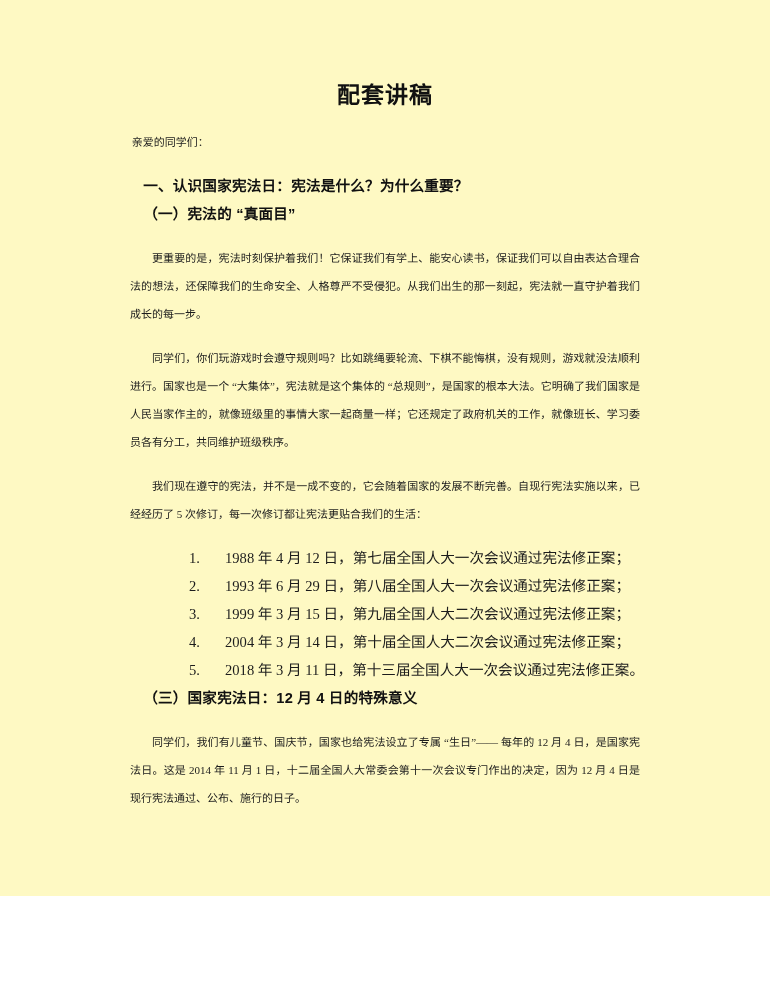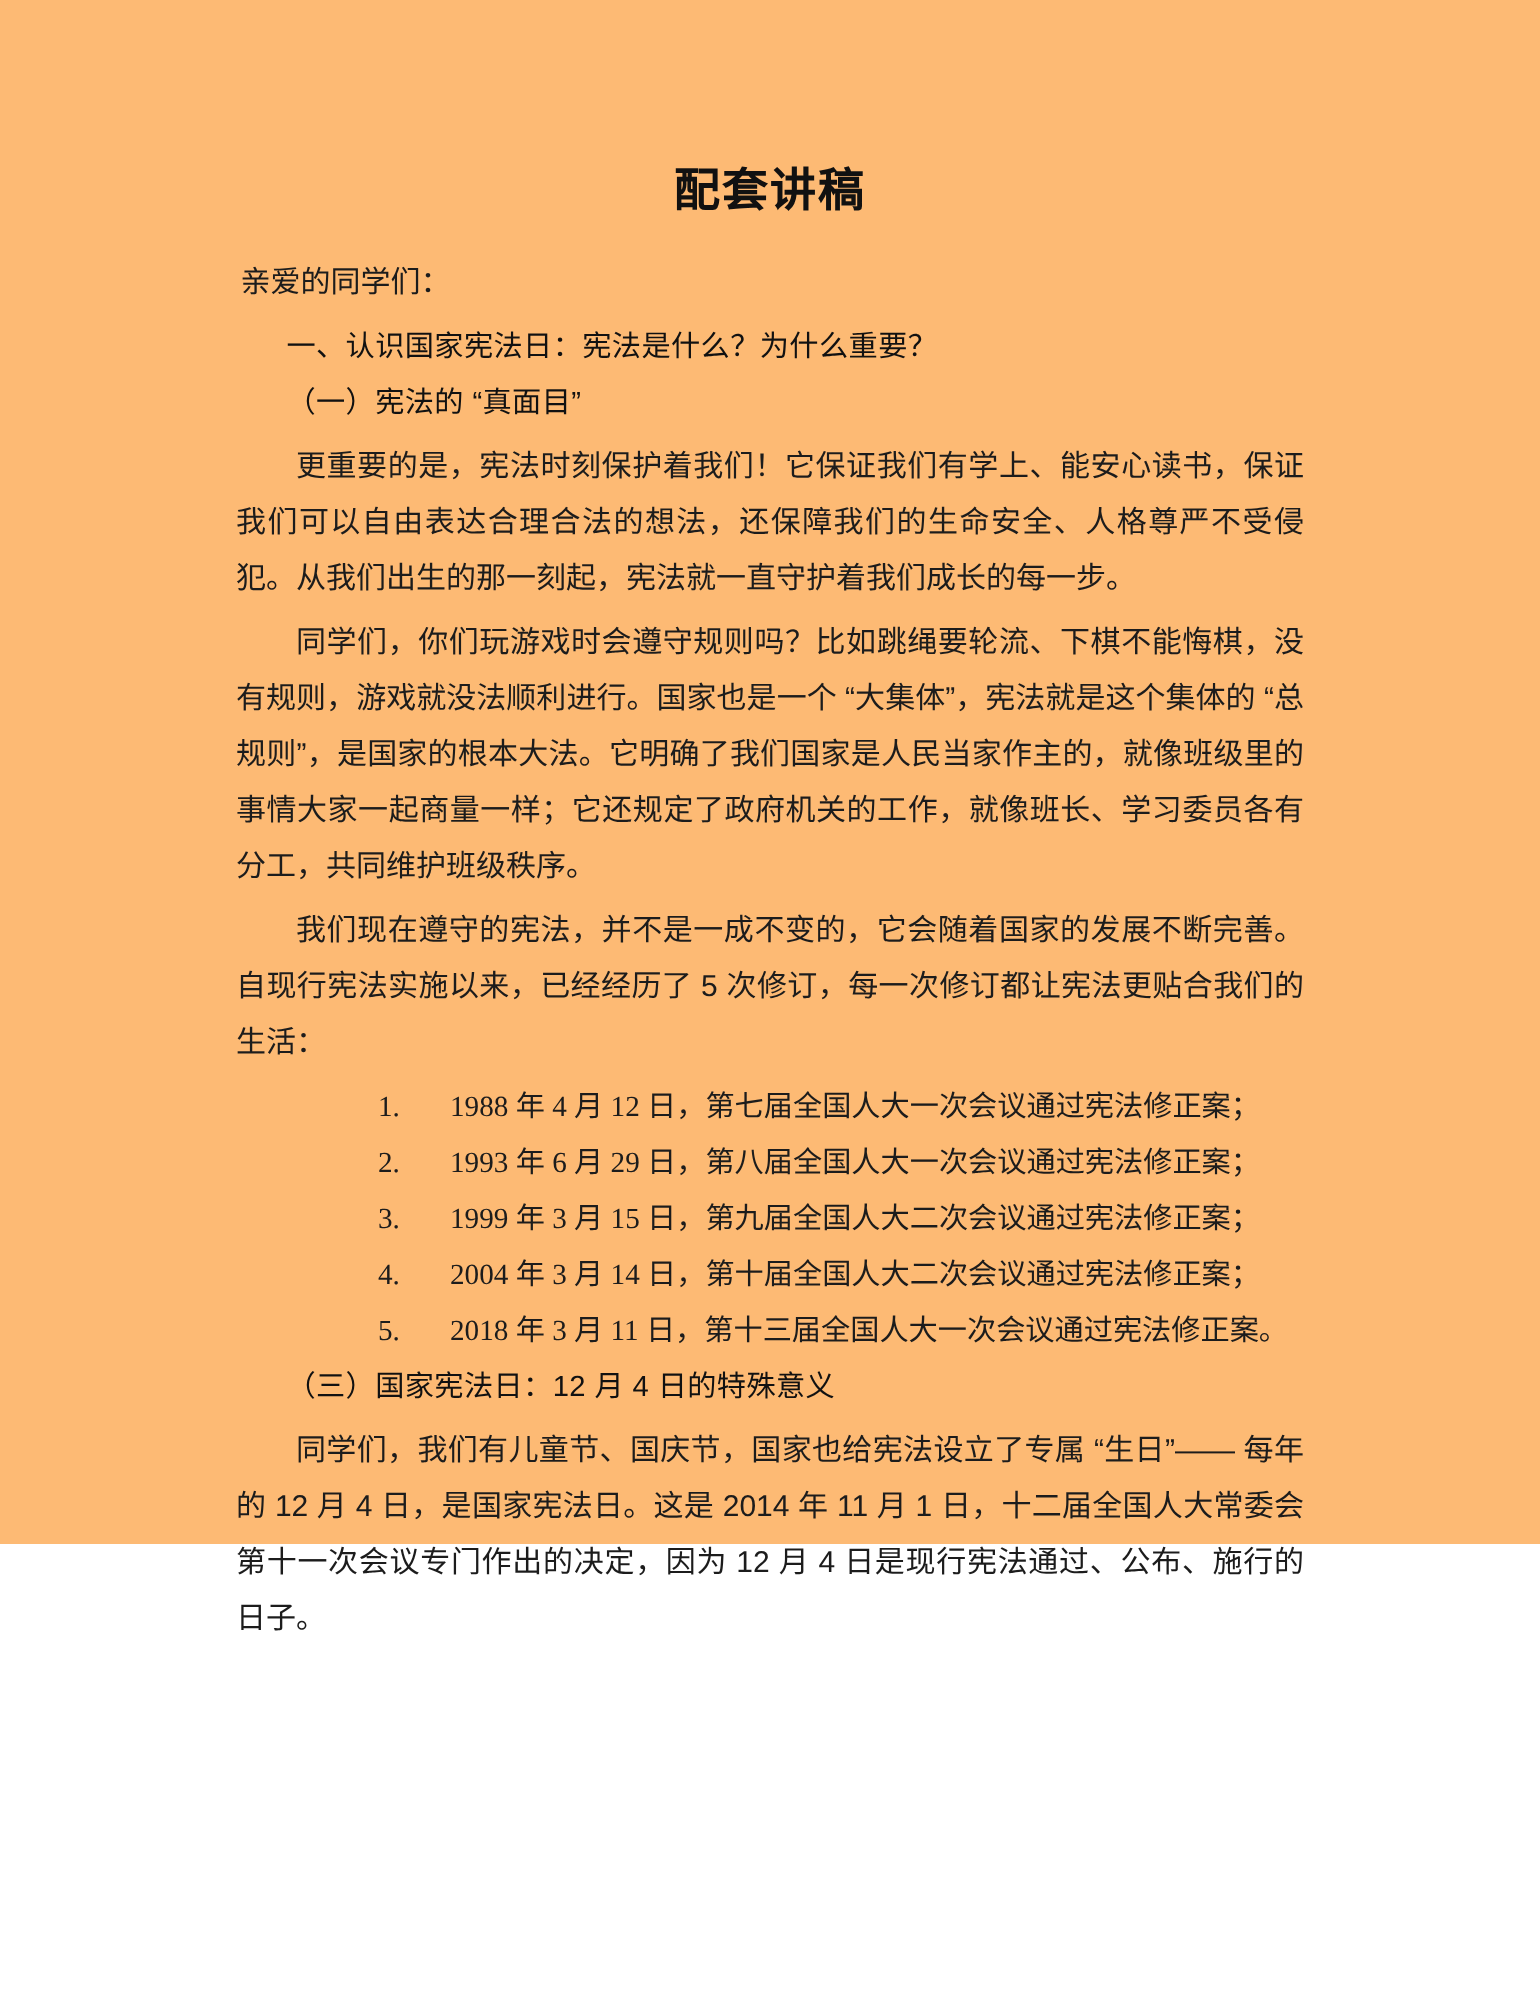--- a/index.html
+++ b/index.html
@@ -12,61 +12,61 @@
     width: 770px;
     height: 1000px;
     overflow: hidden;
     font-family: "Liberation Serif", "DejaVu Serif", serif;
     color: #1c1c1c;
     -webkit-font-smoothing: antialiased;
   }
   .page {
     position: relative;
     width: 770px;
-    height: 772px;
+    height: 896px;
     box-sizing: border-box;
     padding: 0;
-    background: #fdba74;
+    background: #fef9c3;
   }
   .content {
     position: absolute;
     left: 114px;
     top: 78px;
     width: 542px;
   }
   
   .doc-title {
     font-family: "Liberation Sans", "DejaVu Sans", sans-serif;
     font-weight: bold;
     font-size: 23px;
     line-height: 34px;
     text-align: center;
     letter-spacing: 1px;
     margin: 0 0 16px 0;
     color: #111;
   }
   
   p.body {
-    font-family: Liberation Sans, sans-serif;
-    font-size: 15px;
+    font-family: Liberation Serif, serif;
+    font-size: 11px;
     line-height: 28px;
-    margin: 4px;
+    margin: 16px;
     text-align: justify;
     text-justify: inter-ideograph;
     text-indent: 2em;
     color: #1c1c1c;
   }
   p.salutation {
     text-indent: 0.15em;
   }
   
   h2.sec,
   h3.subsec {
     font-family: "Liberation Sans", "DejaVu Sans", sans-serif;
-    font-weight: normal;
+    font-weight: bold;
     font-size: 14.6px;
     line-height: 28px;
     margin: 0;
     text-indent: 2em;
     color: #111;
     letter-spacing: 0.2px;
   }
   
   ol.amend-list {
     list-style: none;

